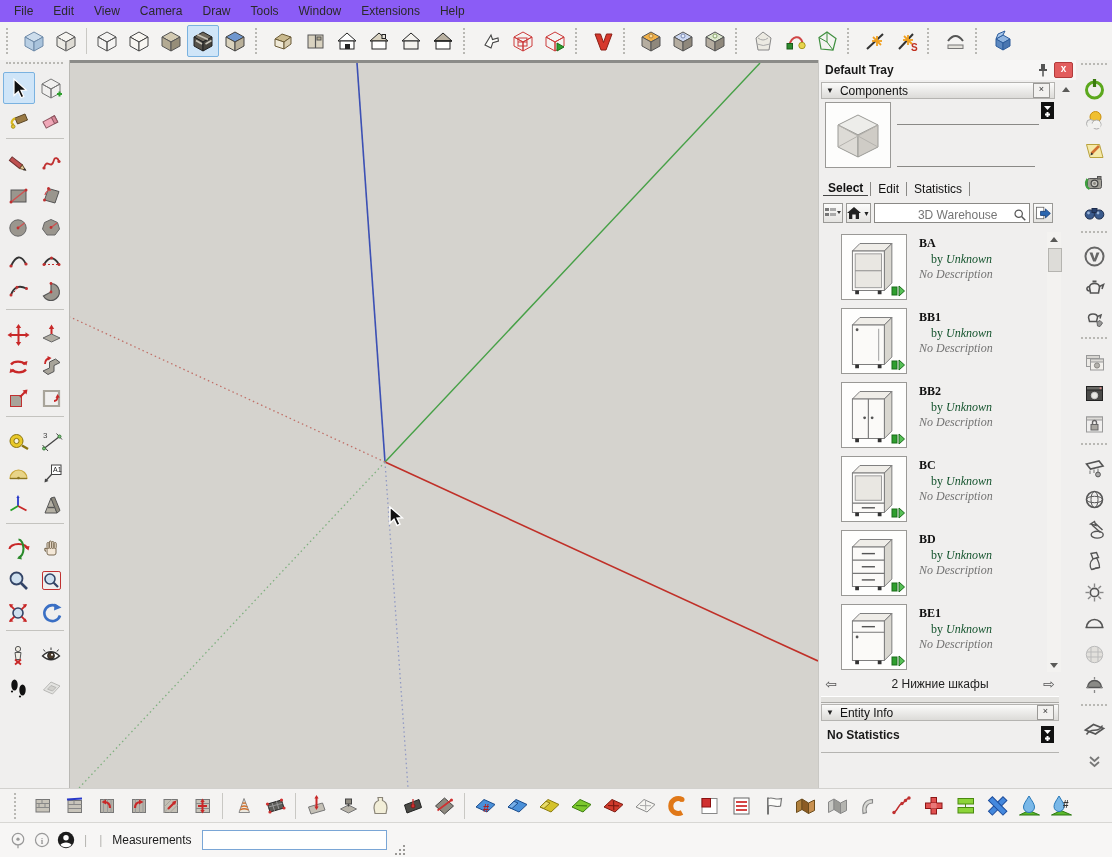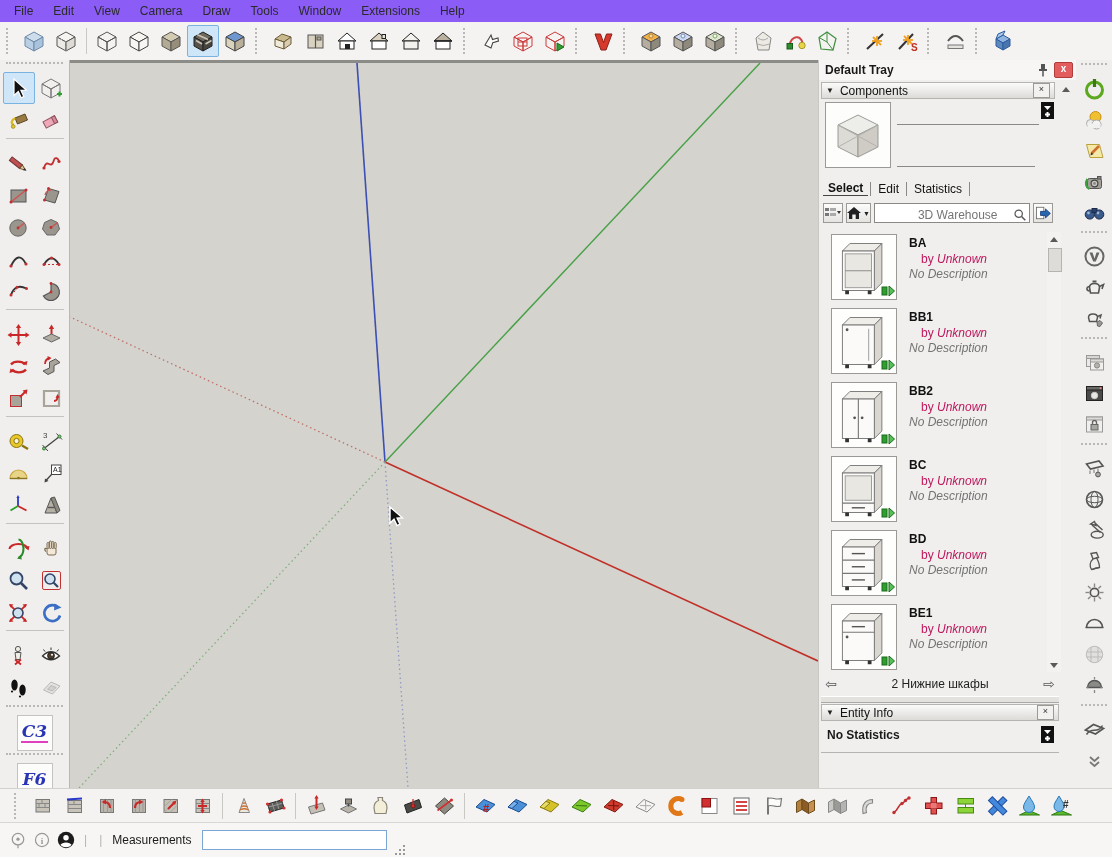--- a/index.html
+++ b/index.html
@@ -47,25 +47,25 @@
   .detail-toggle{width:13px;height:17px;}
   #comp-tabs{left:4px;top:118px;height:18px;display:flex;align-items:flex-end;}
   .tab{padding:0 5px;color:#111;}
   .tab.active{font-weight:bold;border-bottom:1px solid #444;}
   .tab-sep{width:1px;height:14px;background:#8a8986;margin:0 2px;}
   #comp-search-row{left:4px;top:142px;width:228px;height:22px;display:flex;align-items:center;gap:3px;}
   .mini-btn{height:20px;border:1px solid #9a9996;background:linear-gradient(#fcfcfb,#e4e3e0);display:flex;align-items:center;justify-content:center;box-sizing:border-box;}
   #search-box{flex:1;height:20px;border:1px solid #8a8986;background:#fff;display:flex;align-items:flex-end;box-sizing:border-box;padding-left:40px;}
   #search-input{flex:1;border:none;outline:none;font-size:12px;color:#555;padding:0 3px;width:90px;background:transparent;}
   #comp-list{left:0;top:172px;width:226px;height:440px;}
-  .comp-item{position:absolute;left:12px;width:220px;height:74px;}
+  .comp-item{position:absolute;left:22px;width:220px;height:74px;font-family:Liberation Serif, serif;}
   .comp-thumb{position:absolute;left:0;top:2px;width:64px;height:64px;background:#fefefd;border:1px solid #9a9996;}
   .comp-badge{position:absolute;left:50px;top:52px;}
   .comp-name{position:absolute;left:78px;top:4px;font-weight:bold;color:#111;}
-  .comp-by{position:absolute;left:78px;top:20px;color:#be185d;padding-left:12px;}
+  .comp-by{position:absolute;left:78px;top:20px;color:#14532d;padding-left:12px;}
   .comp-by i{font-style:italic;}
   .comp-desc{position:absolute;left:78px;top:35px;color:#737373;font-style:italic;}
   #list-scroll{left:228px;top:172px;width:14px;height:440px;background:#f3f2f0;}
   .sbar-btn{position:absolute;left:0;width:14px;height:14px;display:flex;align-items:center;justify-content:center;}
   #sbar-thumb{position:absolute;left:1px;top:16px;width:12px;height:22px;background:#dddcd8;border:1px solid #b5b4b0;}
   #comp-nav{left:0;top:614px;width:242px;height:20px;display:flex;align-items:center;}
   .nav-arrow{width:24px;text-align:center;color:#555;font-size:14px;}
   #nav-label{flex:1;text-align:center;color:#222;}
   #splitter{left:2px;top:636px;width:238px;height:5px;border-top:1px solid #fff;border-bottom:1px solid #aaa9a5;background:#e3e2df;}
   #entity-hdr{left:0;top:644px;width:242px;}
@@ -724,30 +724,20 @@
             </svg>
           </span>
         </div>
         <div class="ltbtn" style="opacity: 0.55;">
           <span class="ic">
             <svg width="23" height="23" viewBox="0 0 23 23">
               <polygon points="3.5,14 11,6 20,10 12.5,18" fill="#dadad6" stroke="#8a8a86" stroke-width="1"></polygon>
               <polygon points="7.5,13.2 11,9.5 16,11.5 12.5,15" fill="#b8b8b2" stroke="#8a8a86" stroke-width="1"></polygon>
             </svg>
           </span>
-        </div>
-      </div>
-    <div id="lt-plugins">
-        <div class="h-grip"></div>
-        <div class="plug-btn">
-          <span class="plug-inner" style="border-color:#e040c0">C3</span>
-        </div>
-        <div class="h-grip"></div>
-        <div class="plug-btn">
-          <span class="plug-inner" style="border-color:#30a030">F6</span>
         </div>
       </div>
   </div>
 
   <div id="canvas" class="abs">
     <svg width="748" height="725">
       <line x1="315" y1="399" x2="287" y2="0" stroke="#3c50b4" stroke-width="1.6"></line>
       <line x1="315" y1="399" x2="690" y2="0" stroke="#46a046" stroke-width="1.4"></line>
       <line x1="315" y1="399" x2="748" y2="598" stroke="#c03028" stroke-width="1.6"></line>
       <line x1="315" y1="399" x2="0" y2="254" stroke="#c07068" stroke-width="1.3" stroke-dasharray="1.5,3"></line>

